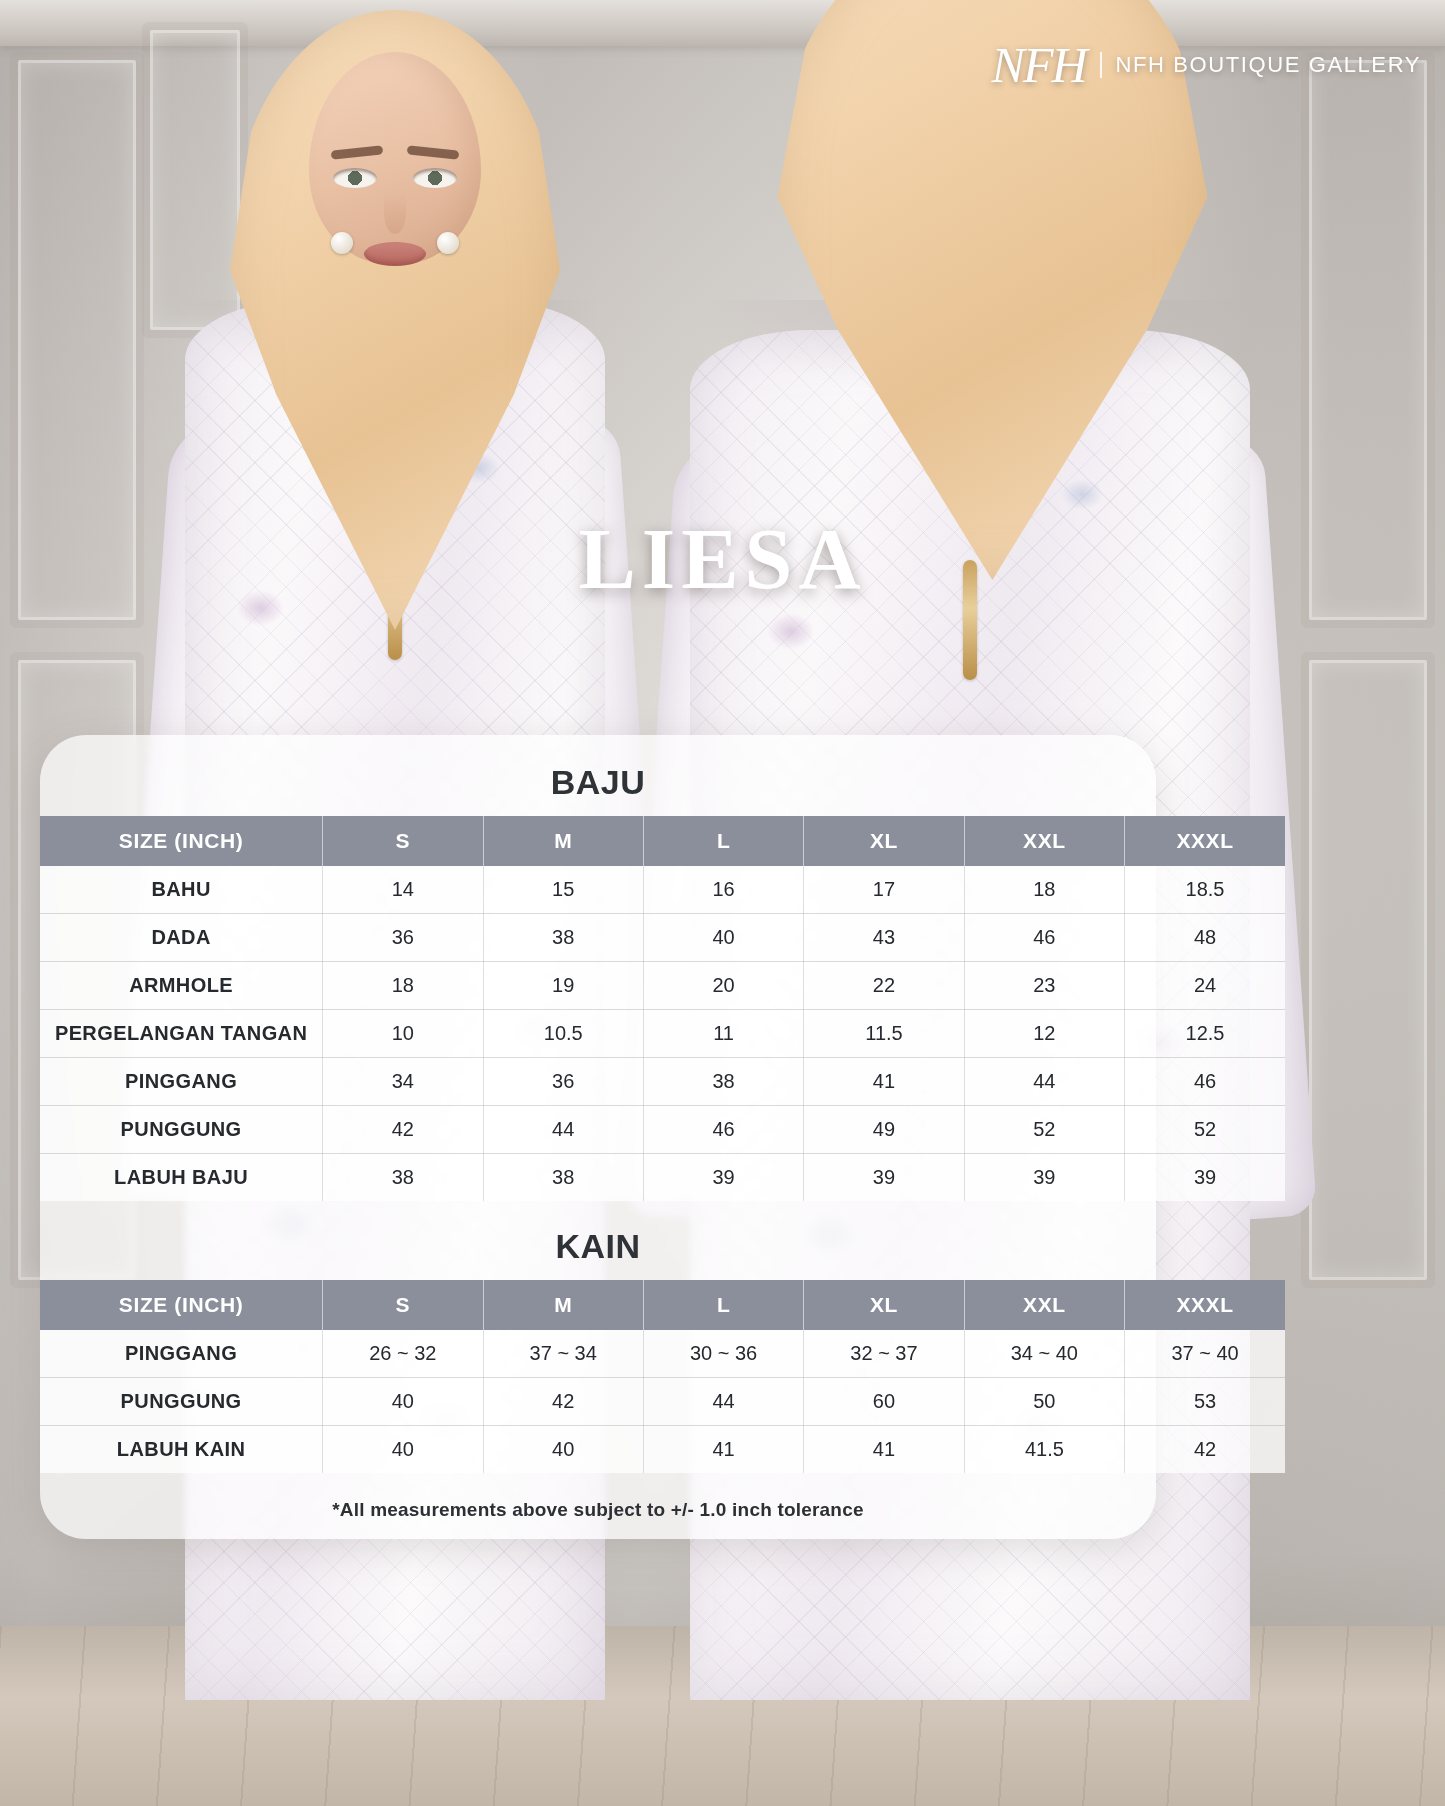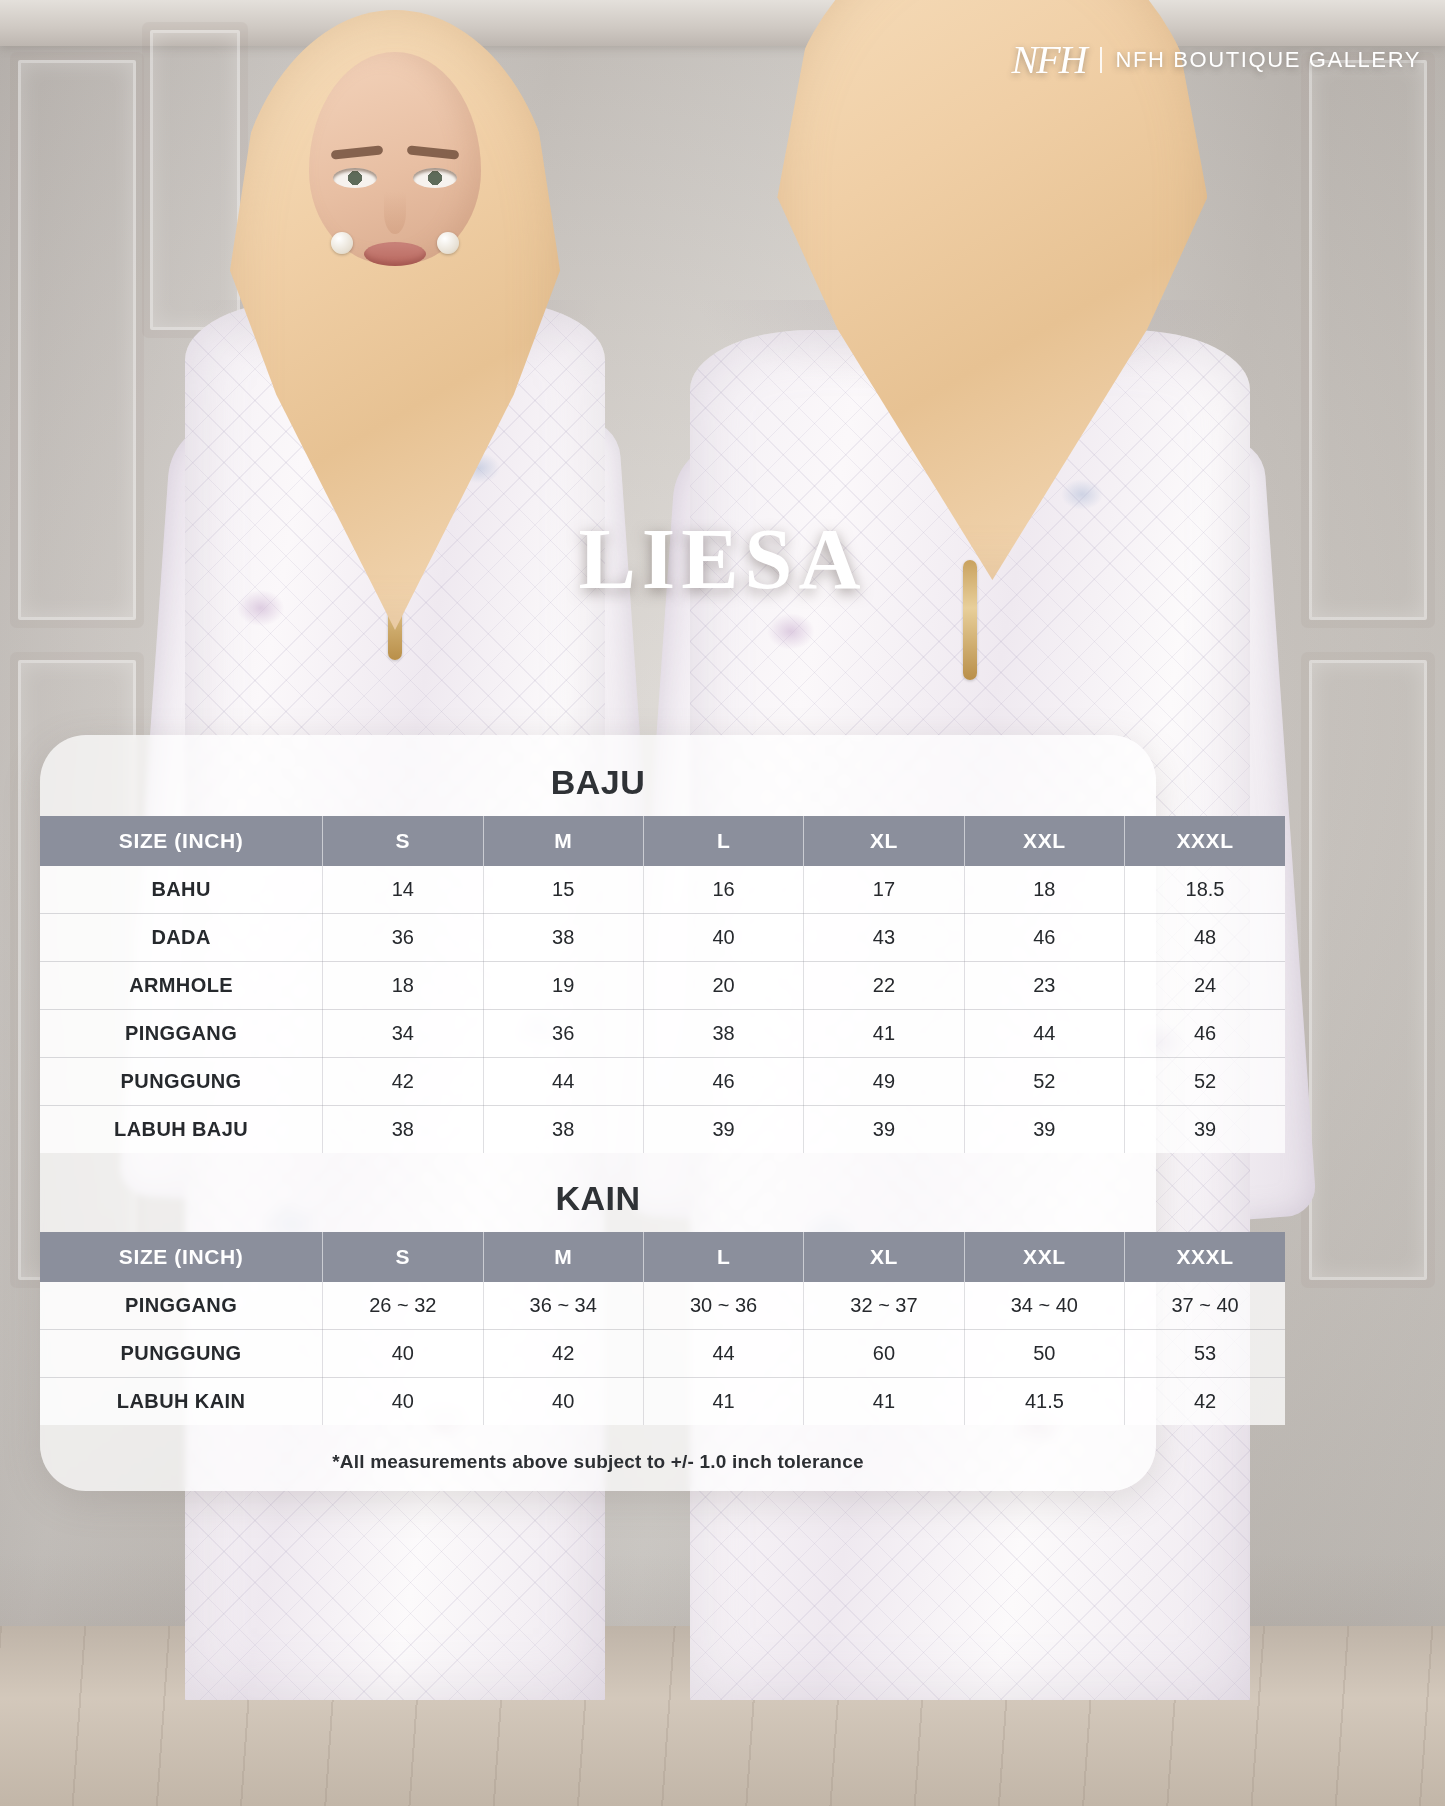--- a/index.html
+++ b/index.html
@@ -170,21 +170,21 @@
     position: absolute;
     right: 24px; top: 36px;
     display: flex; align-items: center; gap: 14px;
     color: #ffffff;
     text-shadow: 0 2px 6px rgba(80,70,65,0.45);
     z-index: 6;
   }
   #brand-logo .mark {
     font-family: "Liberation Serif", serif;
     font-style: italic;
-    font-size: 40px;
+    font-size: 50px;
     letter-spacing: -2px;
   }
   #brand-logo .divider {
     width: 2px; height: 26px; background: rgba(255,255,255,0.85);
   }
   #brand-logo .name {
     font-size: 22px; letter-spacing: 1.6px; font-weight: 400;
   }
 
   
@@ -392,20 +392,29 @@
       <tr>
         <td class="rowhead">ARMHOLE</td>
         <td>18</td>
         <td>19</td>
         <td>20</td>
         <td>22</td>
         <td>23</td>
         <td>24</td>
       </tr>
       <tr>
+        <td class="rowhead">PERGELANGAN TANGAN</td>
+        <td>10</td>
+        <td>10.5</td>
+        <td>11</td>
+        <td>11.5</td>
+        <td>12</td>
+        <td>12.5</td>
+      </tr>
+      <tr>
         <td class="rowhead">PINGGANG</td>
         <td>34</td>
         <td>36</td>
         <td>38</td>
         <td>41</td>
         <td>44</td>
         <td>46</td>
       </tr>
       <tr>
         <td class="rowhead">PUNGGUNG</td>
@@ -448,21 +457,21 @@
         <th>L</th>
         <th>XL</th>
         <th>XXL</th>
         <th>XXXL</th>
       </tr>
     </thead>
     <tbody>
       <tr>
         <td class="rowhead">PINGGANG</td>
         <td>26 ~ 32</td>
-        <td>36 ~ 34</td>
+        <td>37 ~ 34</td>
         <td>30 ~ 36</td>
         <td>32 ~ 37</td>
         <td>34 ~ 40</td>
         <td>37 ~ 40</td>
       </tr>
       <tr>
         <td class="rowhead">PUNGGUNG</td>
         <td>40</td>
         <td>42</td>
         <td>44</td>

